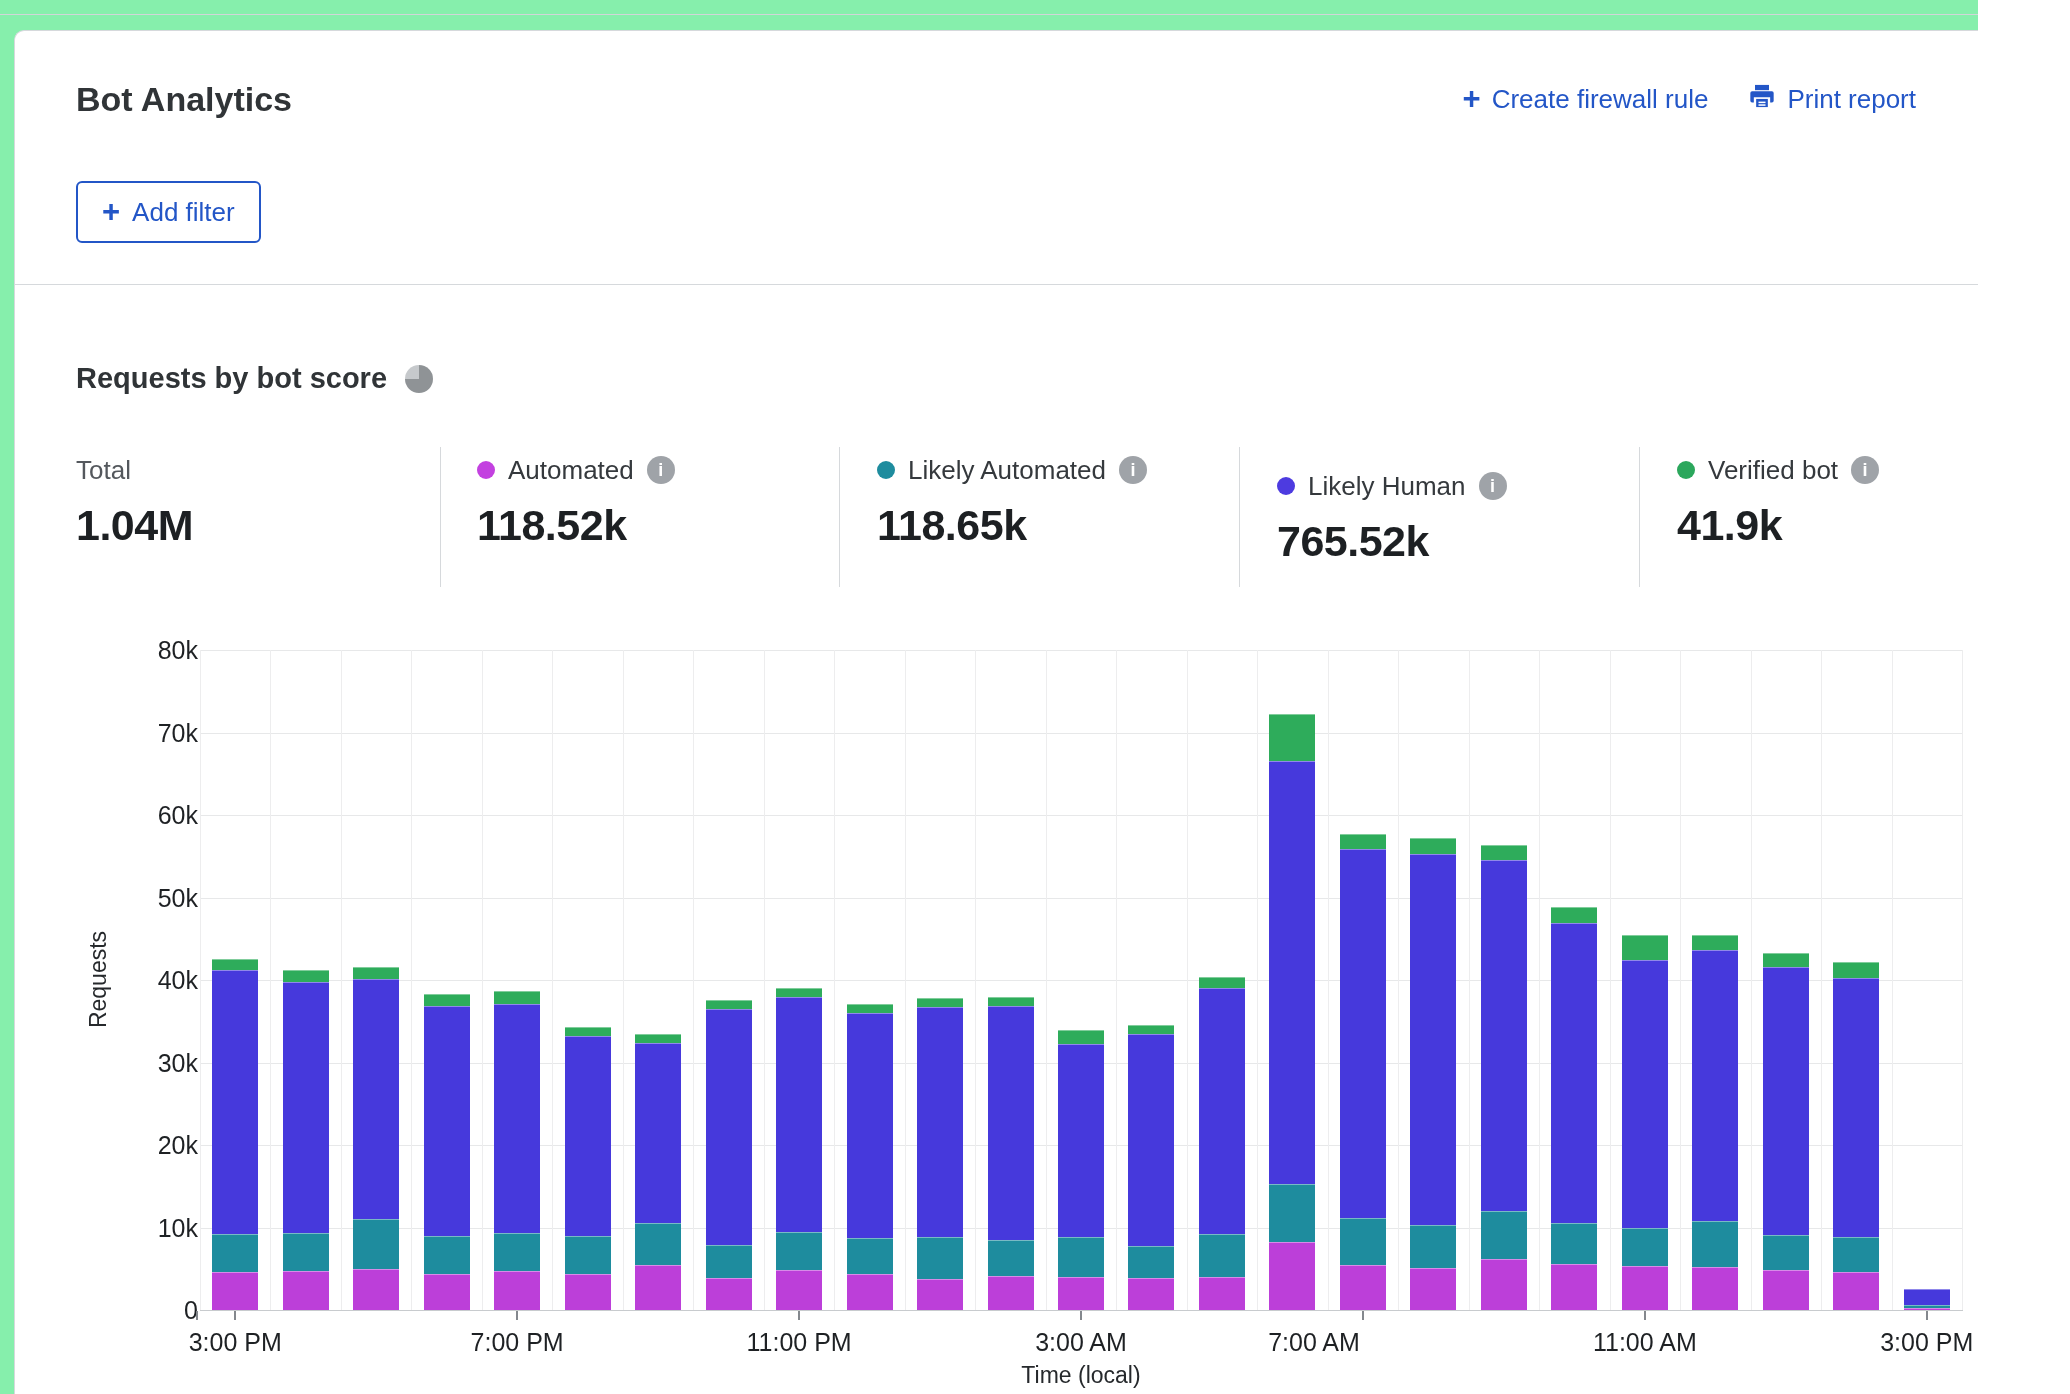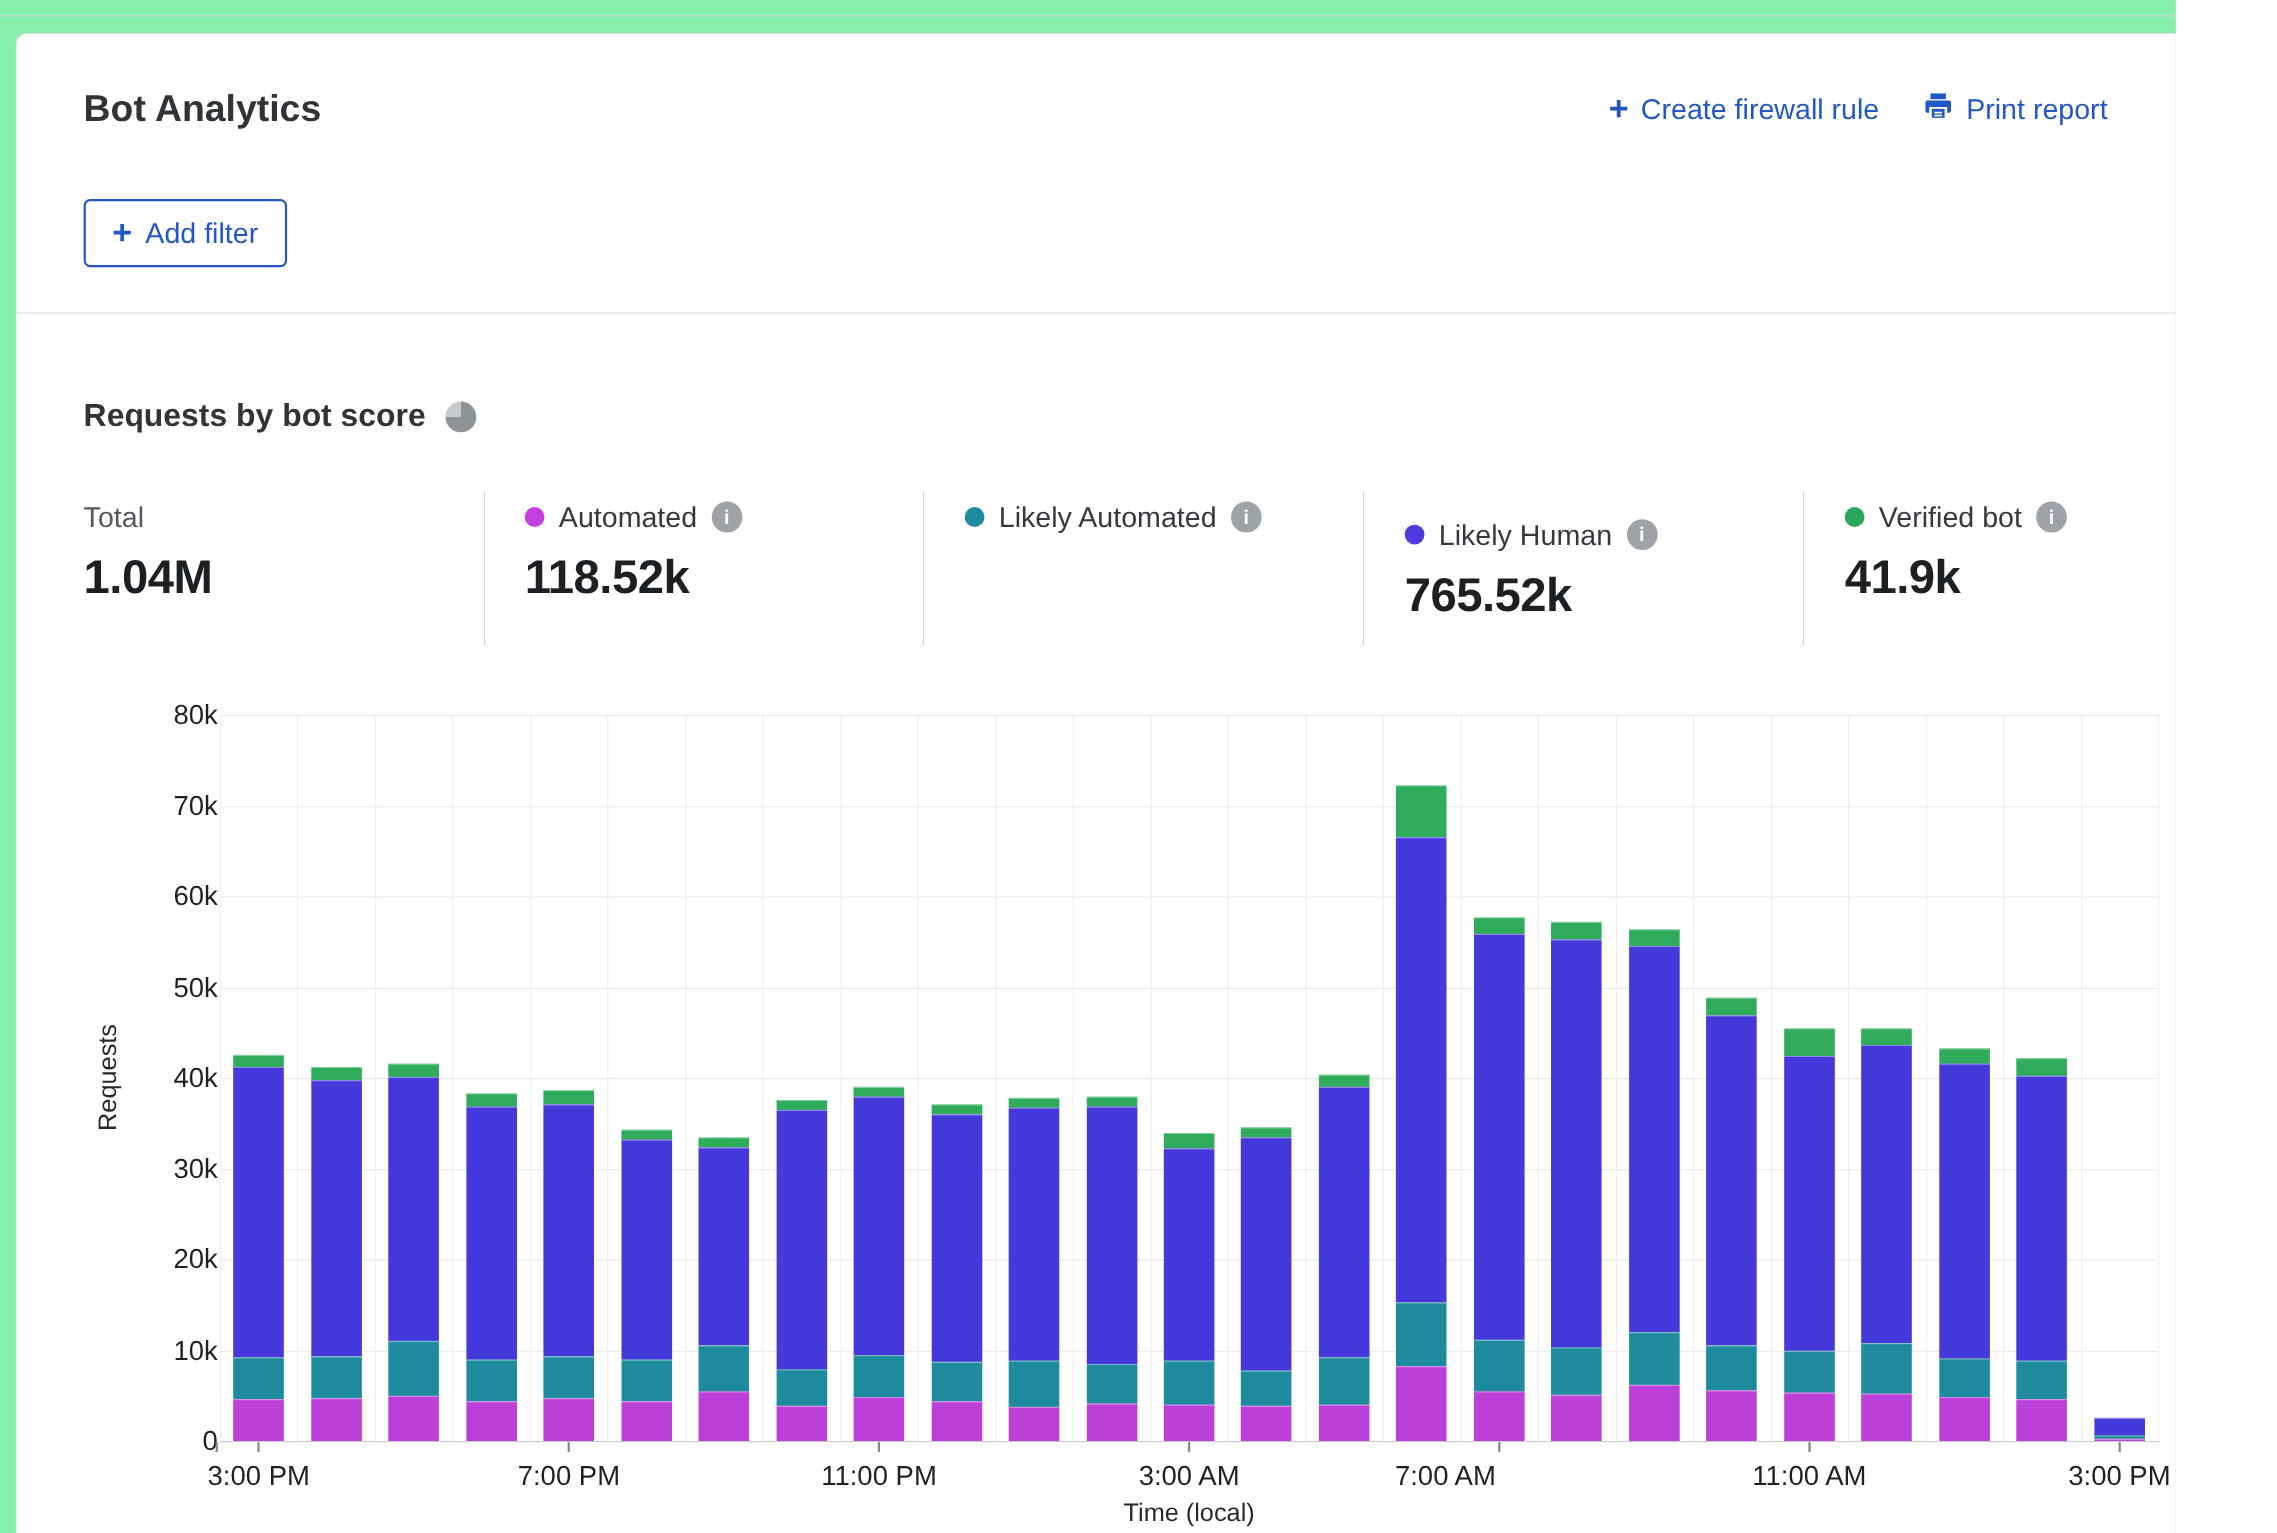--- a/index.html
+++ b/index.html
@@ -123,20 +123,21 @@
     </div>
     <div class="stat-value">118.52k</div>
   </div>
   <div class="stat-divider" style="left:839px;"></div>
   <div class="stat-block" style="left:877px;">
     <div class="stat-label-row">
       <span class="dot" style="background:#1E8C9E;"></span>
       <span class="stat-label">Likely Automated</span>
       <span class="info-icon">i</span>
     </div>
+    <div class="stat-value">118.65k</div>
   </div>
   <div class="stat-divider" style="left:1239px;"></div>
   <div class="stat-block" style="left:1277px;margin-top:16px;">
     <div class="stat-label-row">
       <span class="dot" style="background:#4D3BE0;"></span>
       <span class="stat-label">Likely Human</span>
       <span class="info-icon">i</span>
     </div>
     <div class="stat-value">765.52k</div>
   </div>

